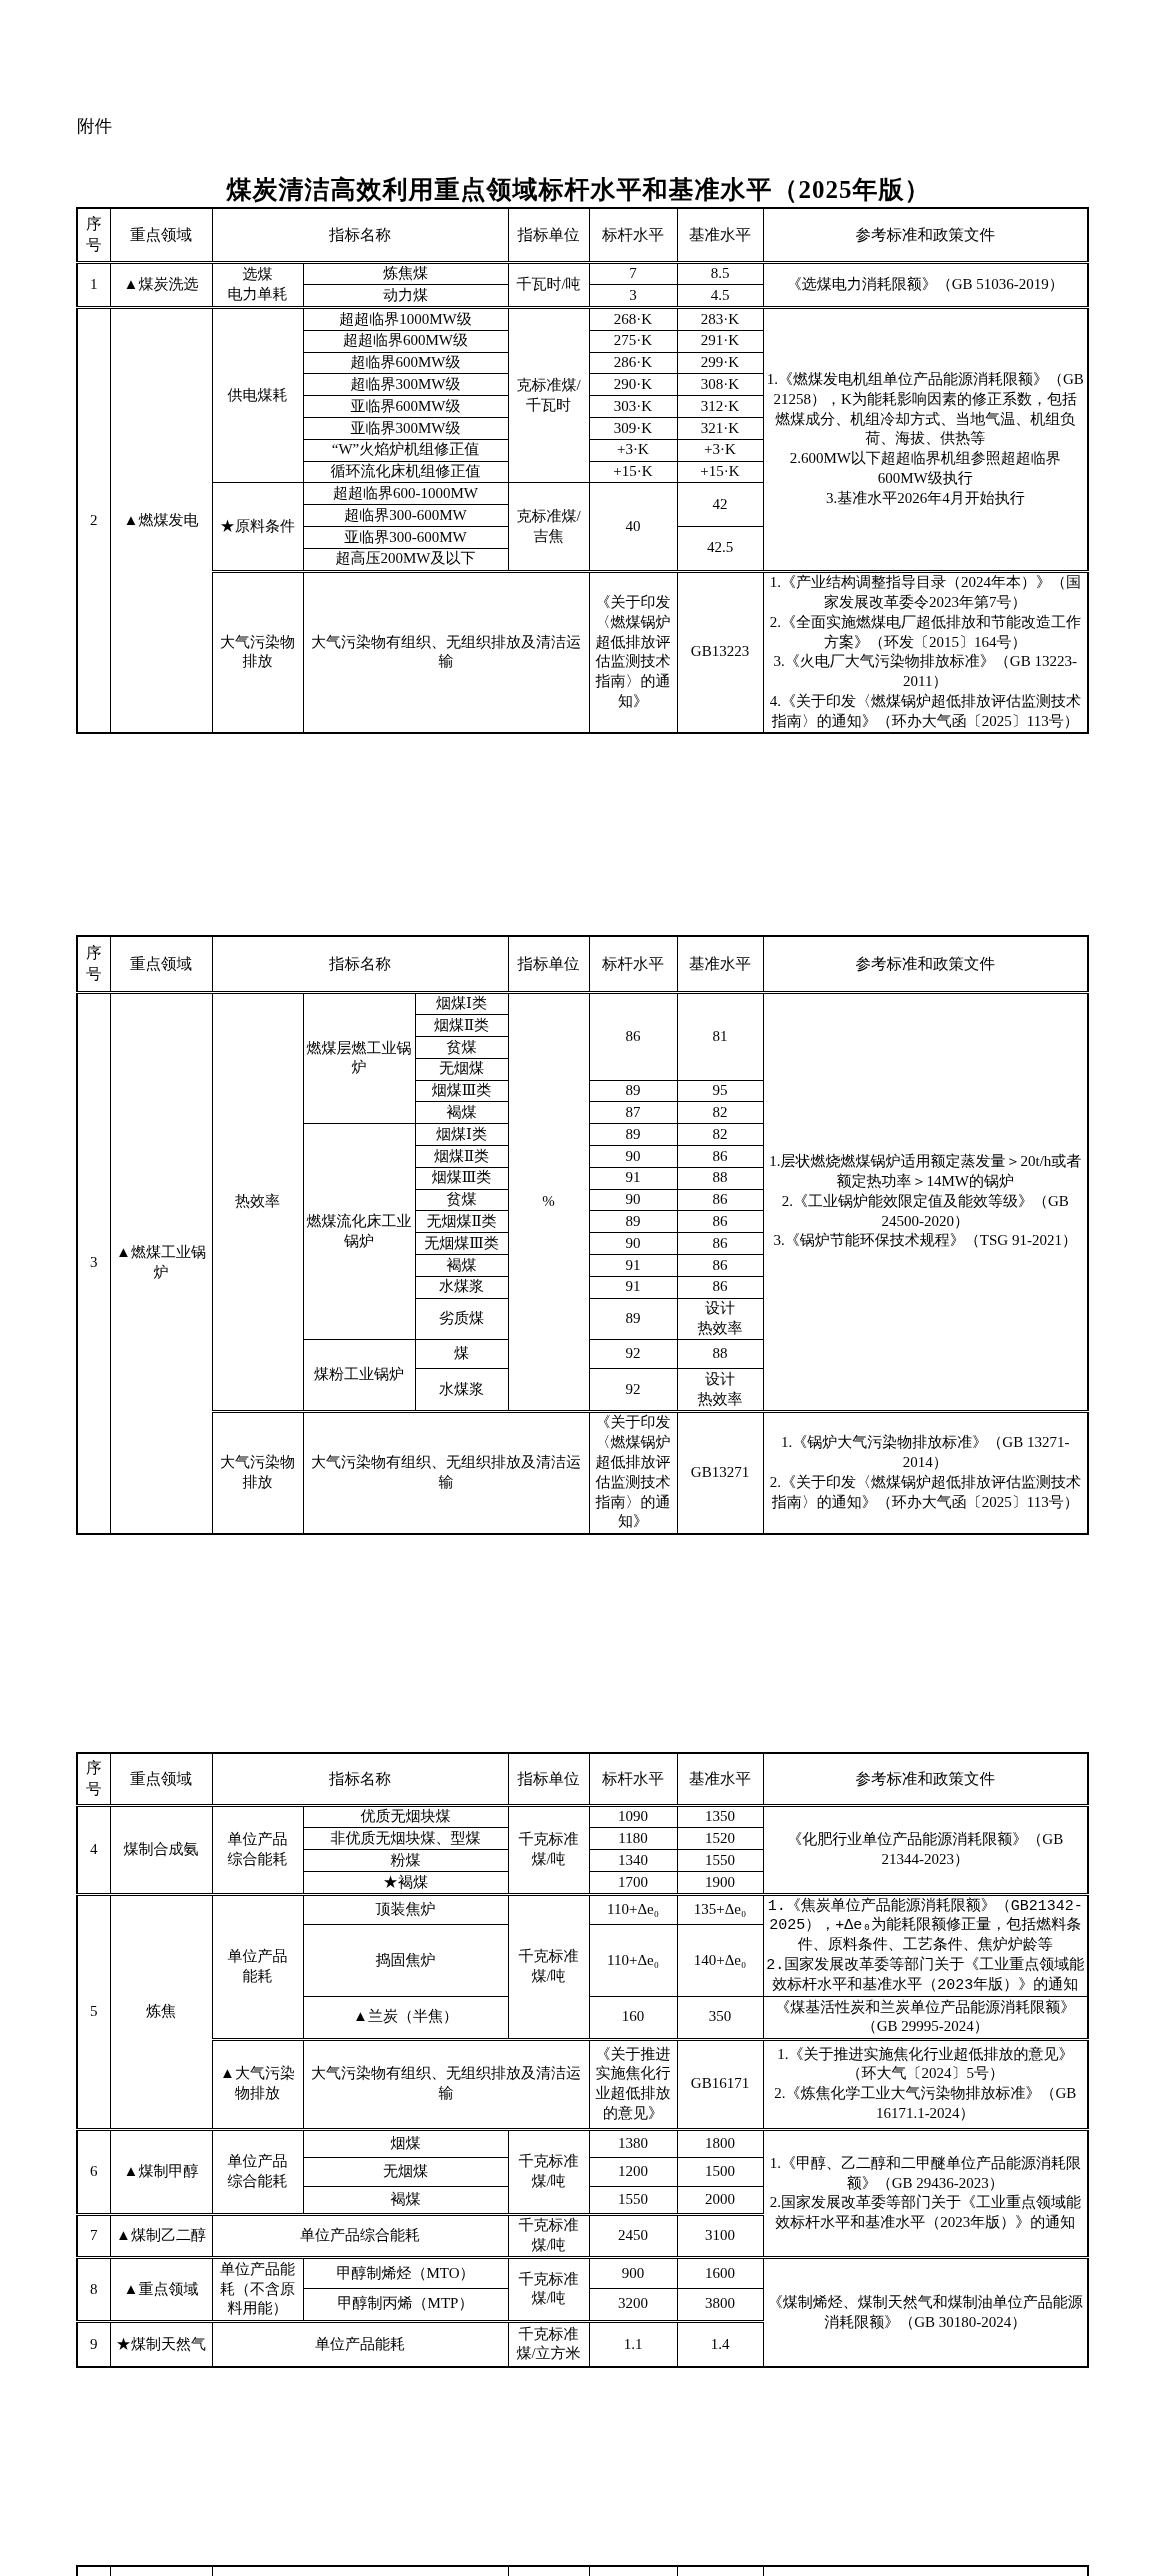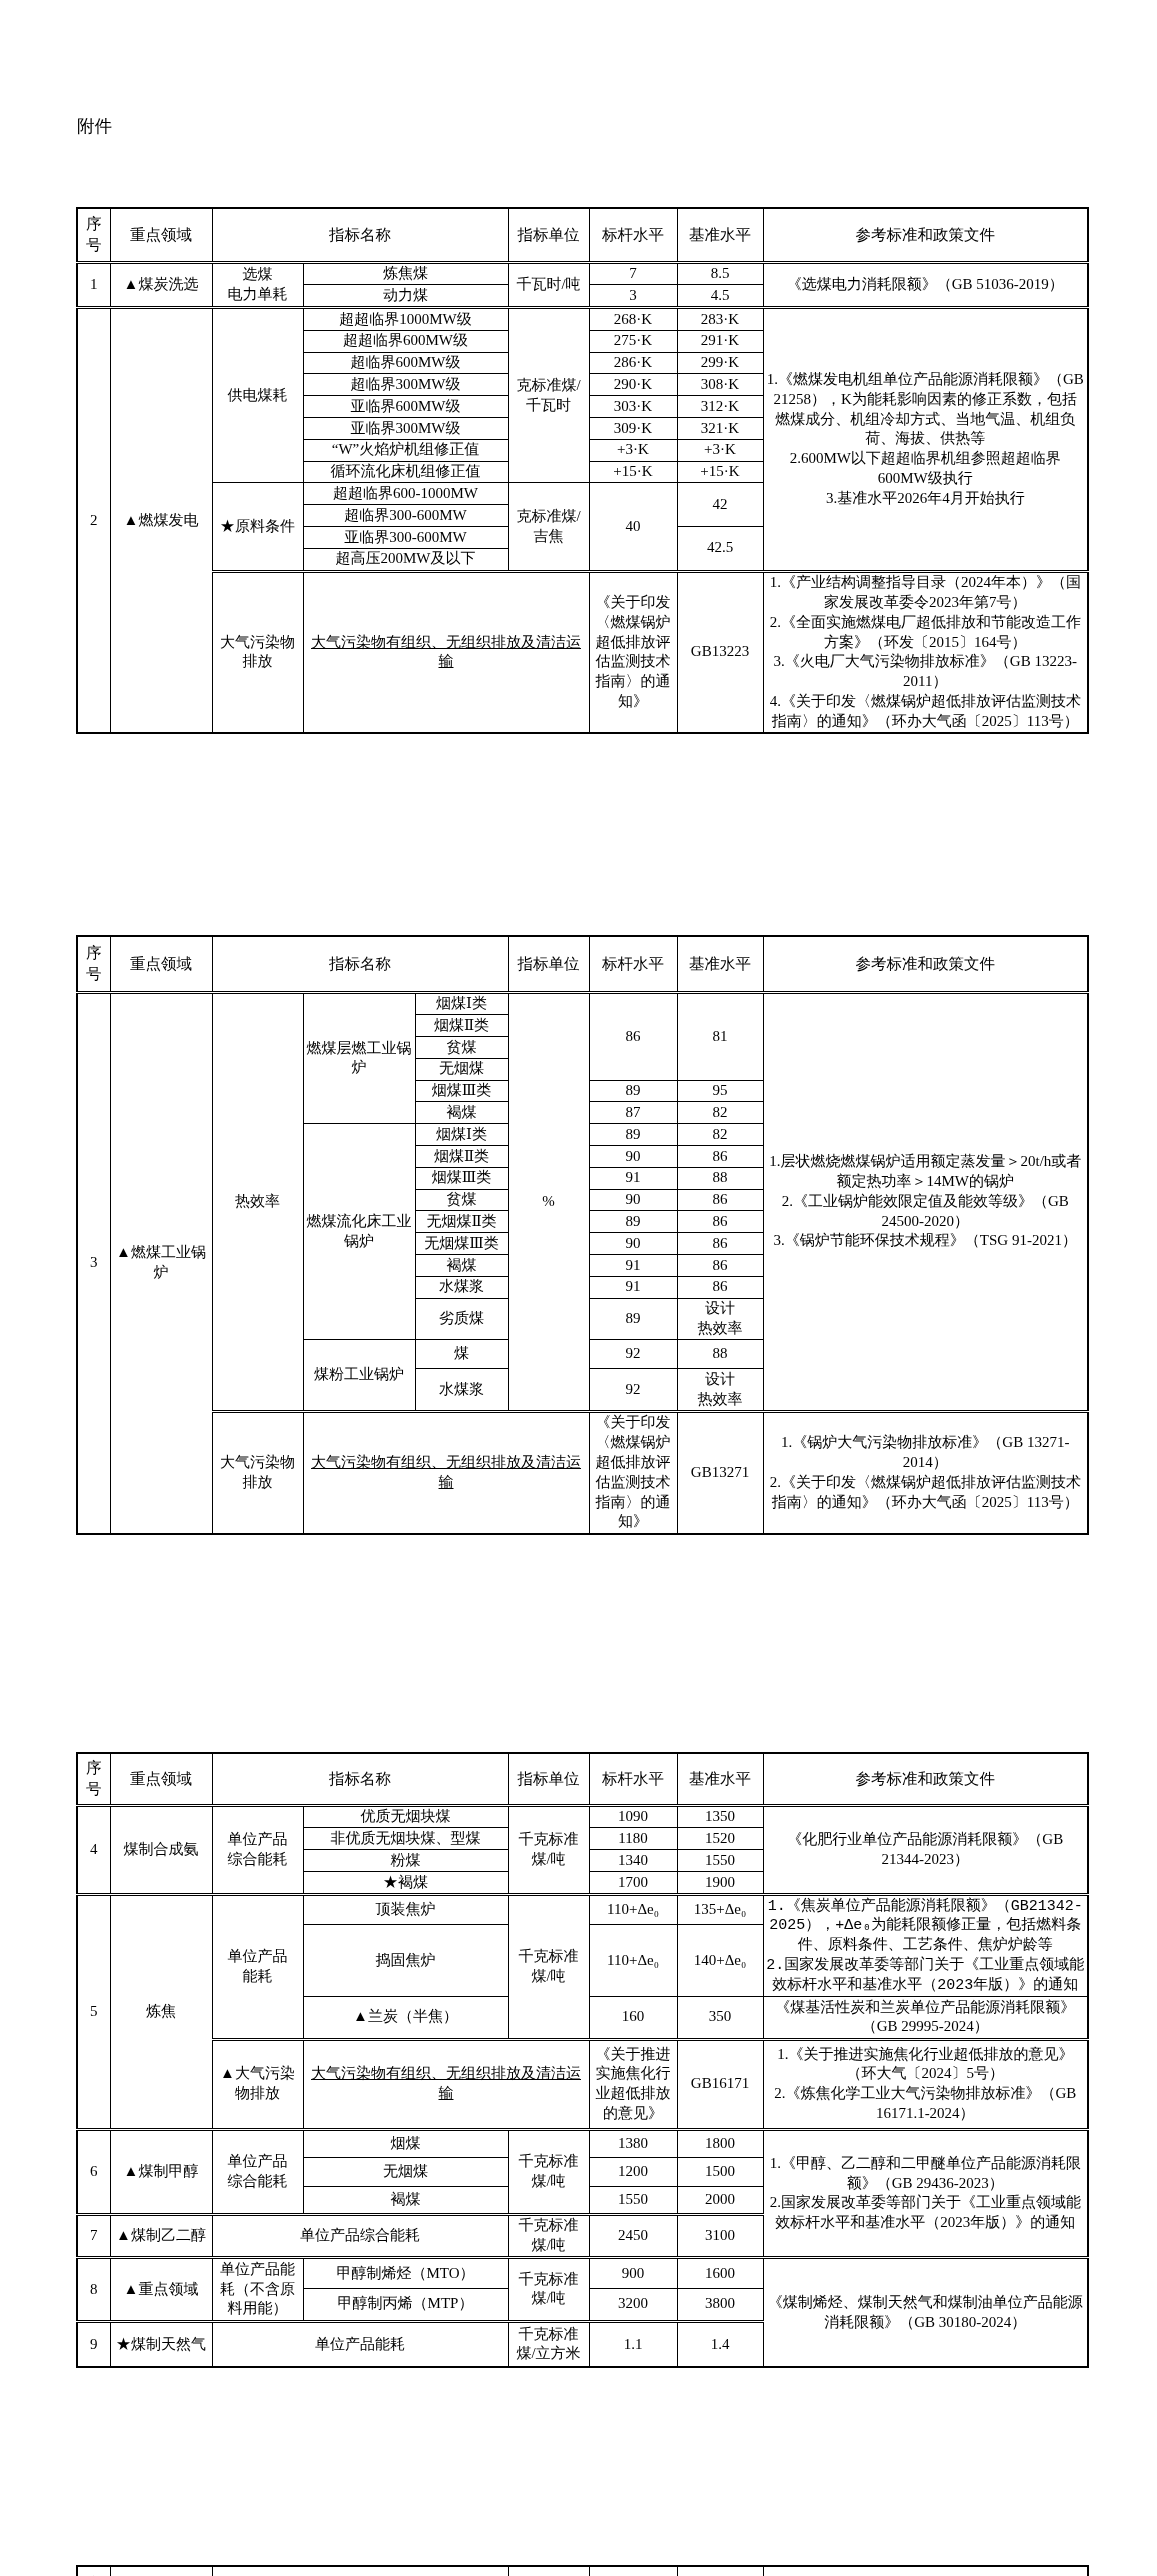--- a/index.html
+++ b/index.html
@@ -10,28 +10,29 @@
          font-size:25px;font-weight:bold;letter-spacing:1px;}
   table.tbl{position:absolute;left:76px;width:1010px;border-collapse:collapse;
             table-layout:fixed;border:2.6px solid #000;background:#fff;}
   .tbl td,.tbl th{border:1px solid #000;font-weight:normal;text-align:center;
       vertical-align:middle;padding:0.5px 2.6px;white-space:pre-line;overflow:hidden;
       font-size:15px;line-height:1.32;}
   .tbl thead th{border-bottom:3.1px double #000;font-size:15.5px;}
   .tbl tr.tk>td{border-top:3.1px double #000;}
   .ref{text-align:left;font-size:14px;line-height:1.40;padding:2.1px 6.2px;}
   .tight{font-size:13.4px;line-height:1.22;padding:1px 3.1px;font-family:Liberation Mono, monospace;}
-  .small{font-size:14px;text-decoration:underline;}
+  .small{font-size:14px;}
 </style>
 </head>
 <body>
 
 <div class="pg">
 
   <div class="att">附件</div>
+  <div class="title">煤炭清洁高效利用重点领域标杆水平和基准水平（2025年版）</div>
 
   <table class="tbl" style="top:207px;">
     <colgroup>
         <col style="width:33px">
         <col style="width:102px">
         <col style="width:91px">
         <col style="width:205px">
         <col style="width:81px">
         <col style="width:88px">
         <col style="width:86px">

